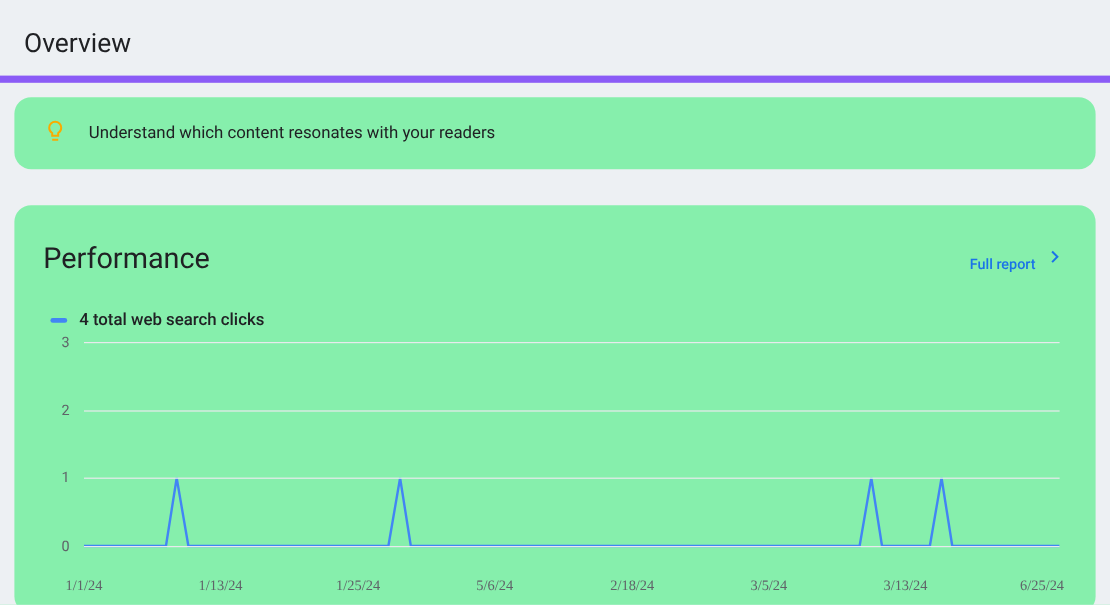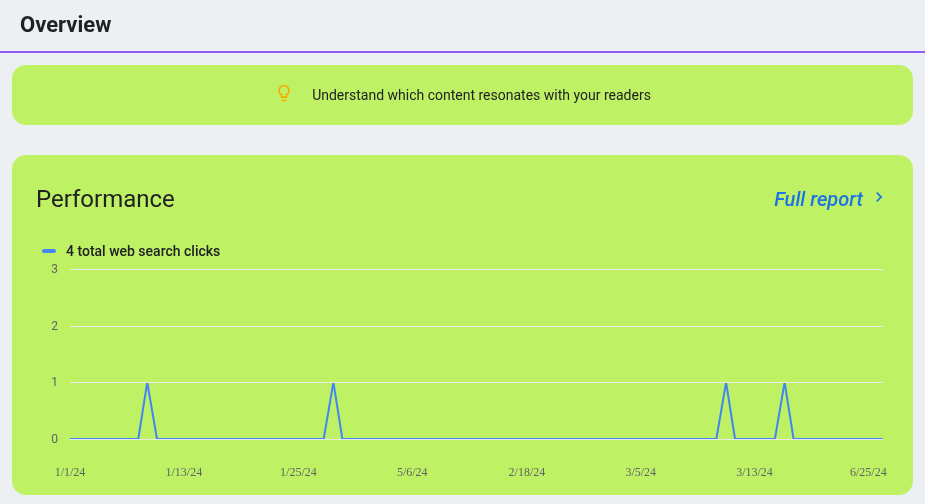--- a/index.html
+++ b/index.html
@@ -5,33 +5,32 @@
     * { box-sizing: border-box; margin: 0; padding: 0; }
     body {
       font-family: 'Google Sans', Roboto, Arial, sans-serif;
       background: #edf0f3;
       width: 925px;
       height: 504px;
       overflow: hidden;
     }
     .page-title {
       font-size: 22px;
-      font-weight: 700;
-      color: #202124;
-      padding: 12px 20px 14px 20px;
-      border-bottom: 2px solid #8b5cf6;
+      font-weight: 400;
+      color: #202124;
+      padding: 24px 20px 14px 20px;
+      border-bottom: 6px solid #8b5cf6;
     }
     .content-area {
       padding: 12px 12px;
     }
     .card {
-      background: #bef264;
+      background: #86efac;
       border-radius: 14px;
       padding: 0;
-      flex-direction: column;
     }
     .insights-card {
       display: flex;
       align-items: center;
       justify-content: space-between;
       padding: 18px 24px;
       margin-bottom: 30px;
     }
     .insights-left {
       display: flex;
@@ -70,27 +69,26 @@
       margin-bottom: 30px;
       gap: 16px;
     }
     .perf-title {
       font-size: 24px;
       font-weight: 400;
       color: #202124;
     }
     .full-report {
       display: flex;
-      align-items: flex-start;
+      align-items: flex-end;
       gap: 6px;
-      font-size: 20px;
+      font-size: 12px;
       font-weight: 500;
       color: #1a73e8;
       cursor: pointer;
-      font-style: italic;
     }
     .chevron-icon {
       width: 20px;
       height: 20px;
     }
     .legend {
       display: flex;
       align-items: center;
       gap: 10px;
       margin-left: 6px;

